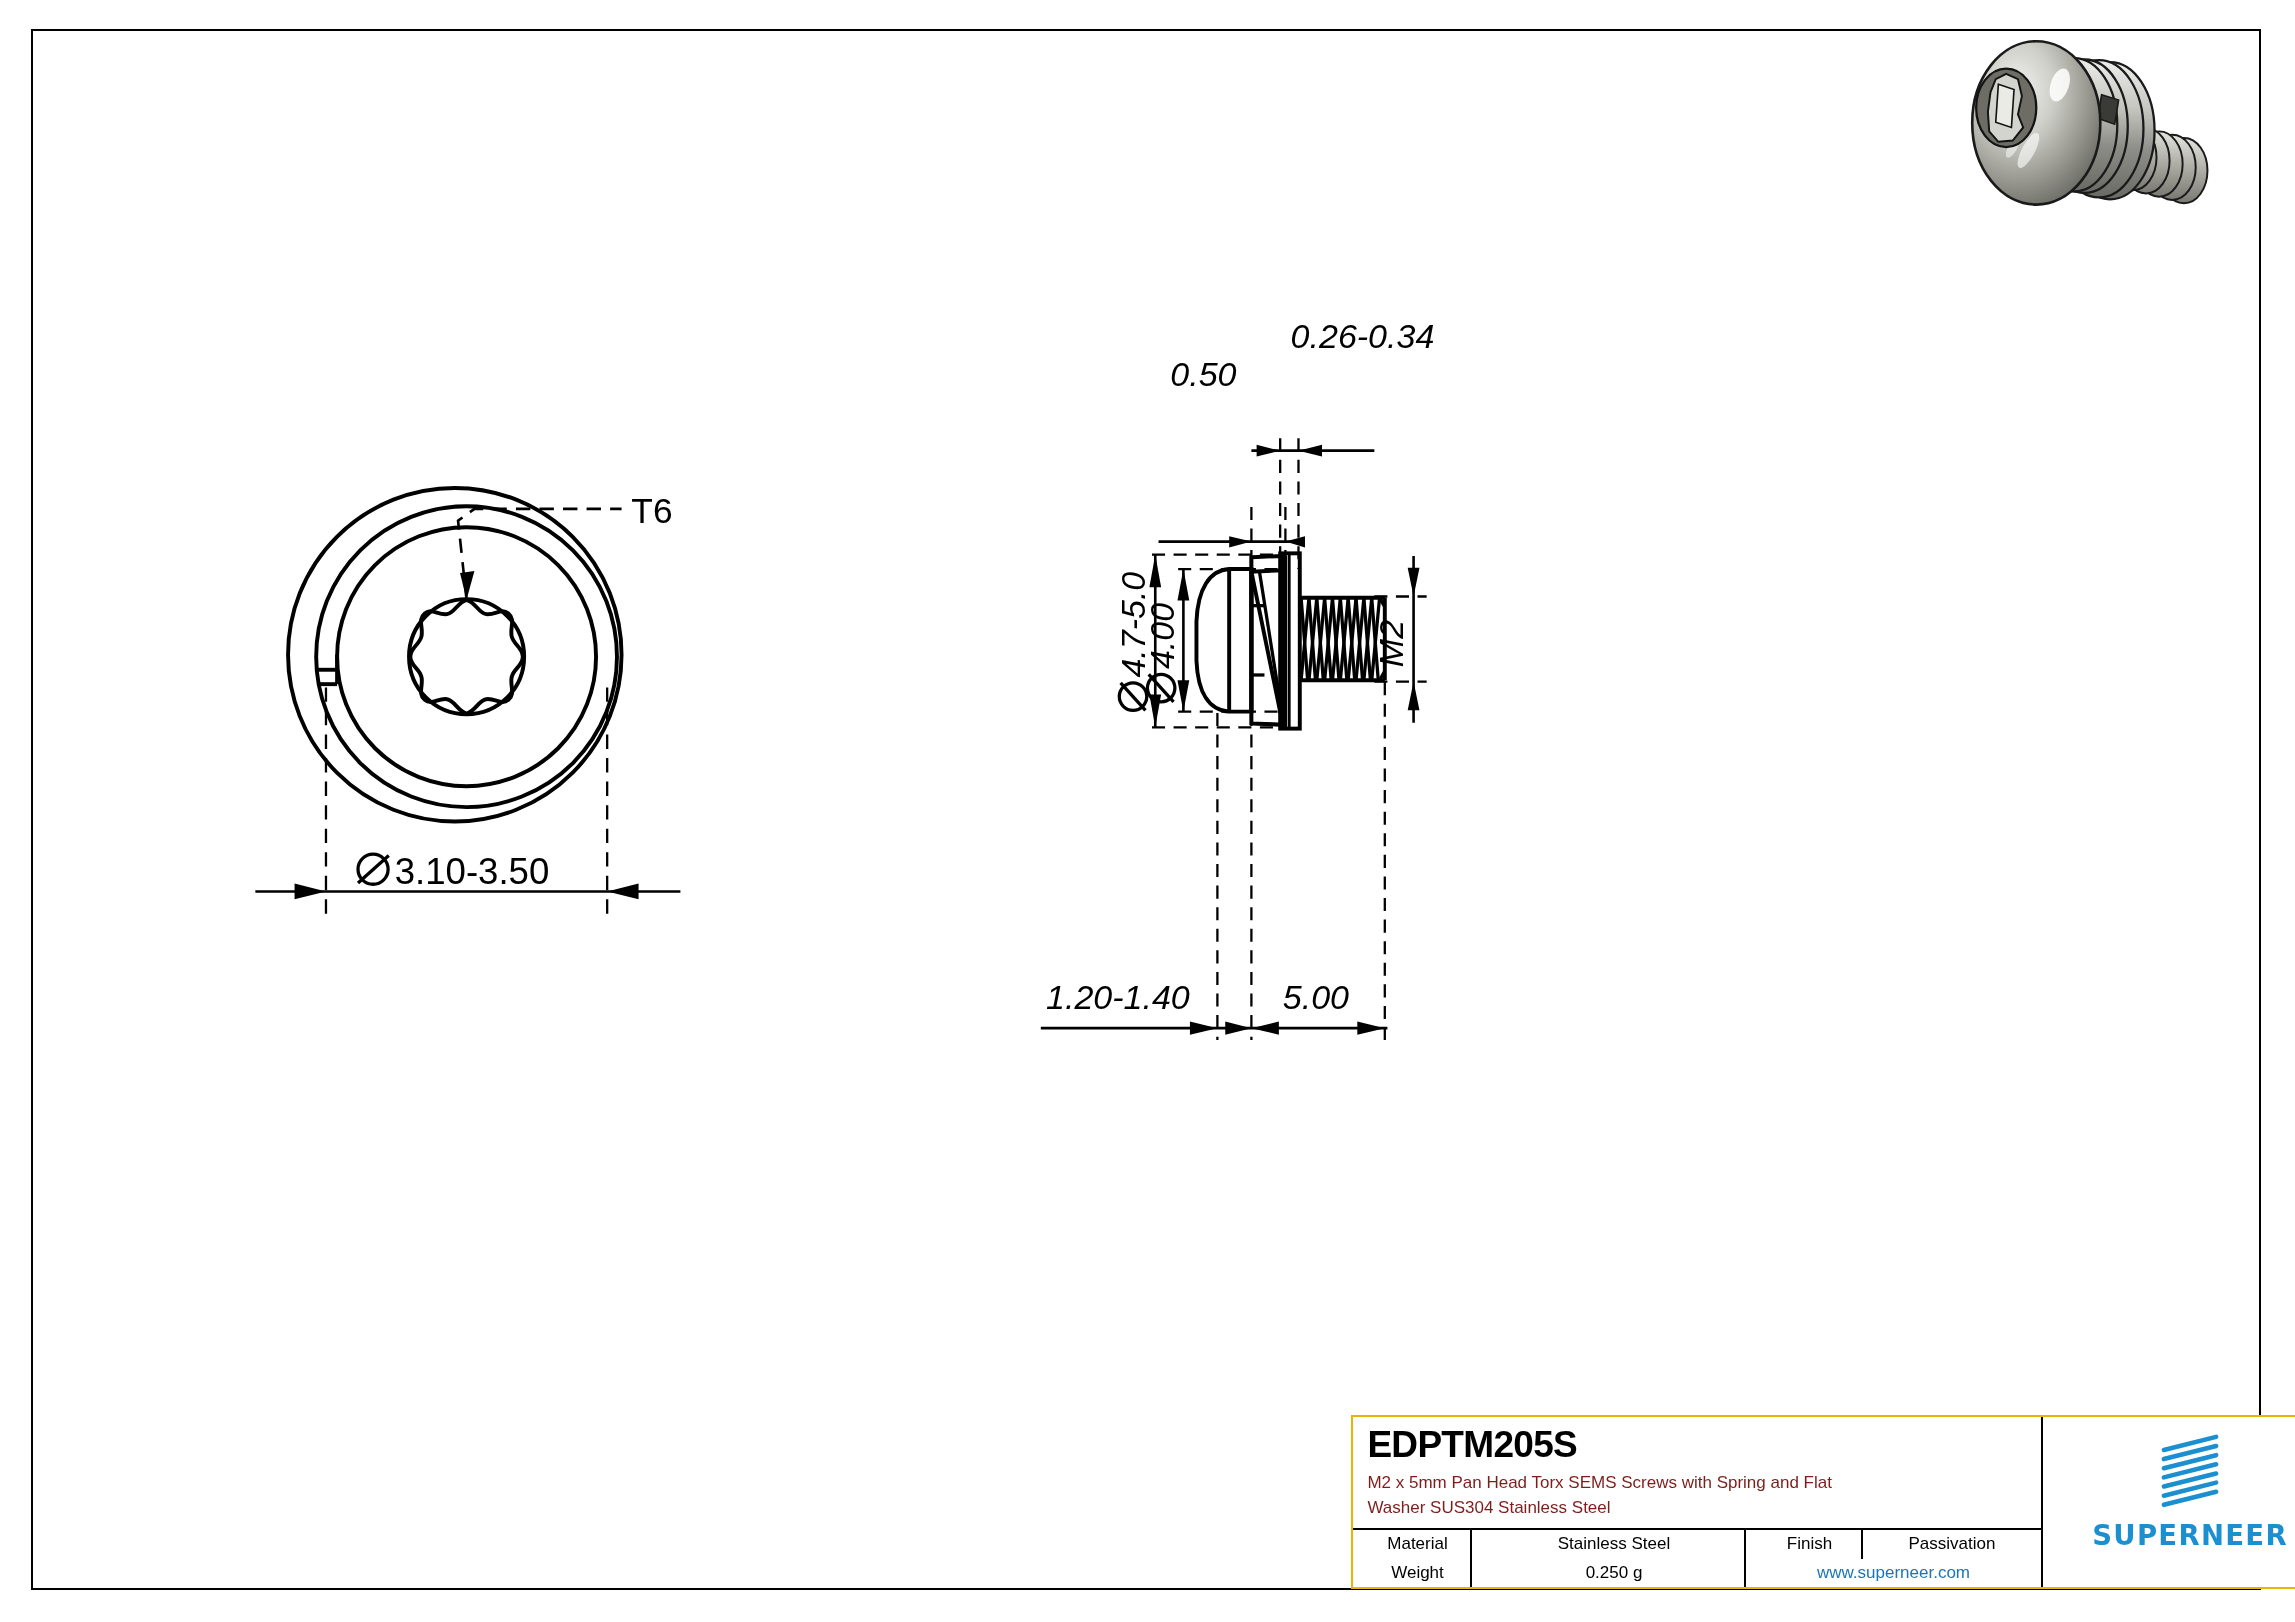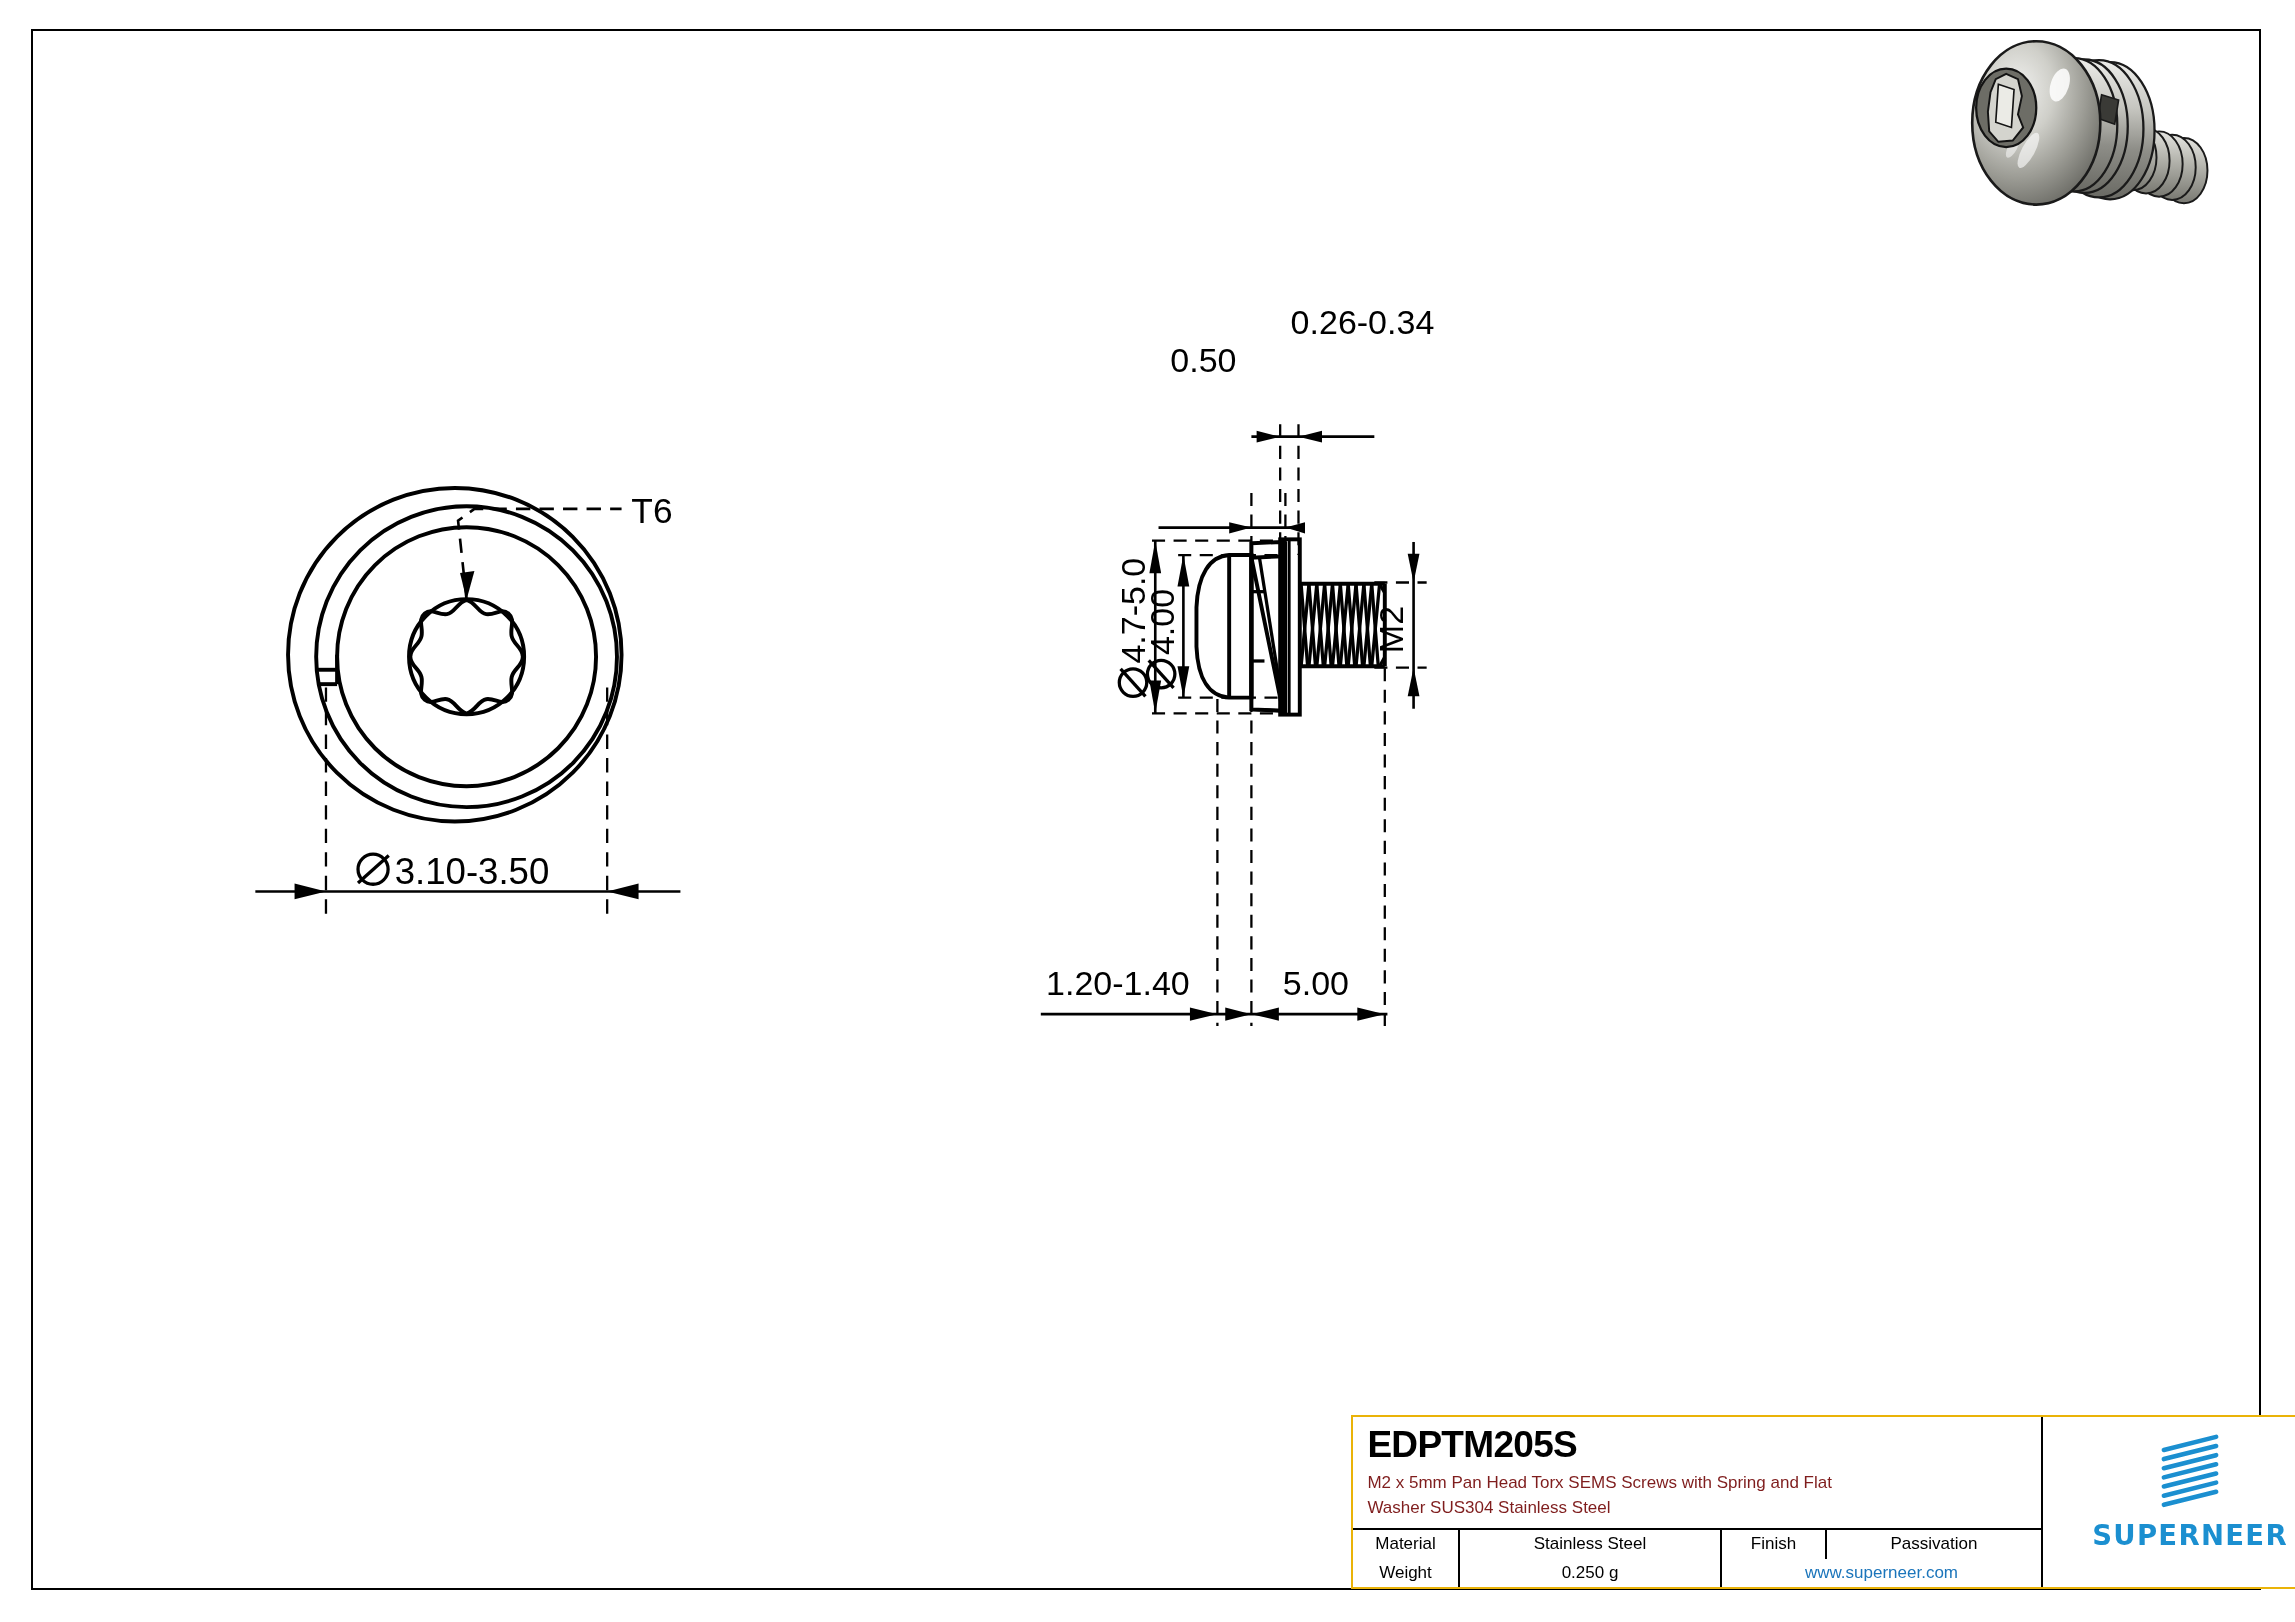--- a/index.html
+++ b/index.html
@@ -11,21 +11,21 @@
   
   #titleblock{position:absolute;left:1351px;top:1415px;width:988px;height:174px;
               border:2px solid #eab308;box-sizing:border-box;background:#fff;display:flex;}
   #tb-left{flex:0 0 690px;display:flex;flex-direction:column;border-right:2px solid #000;box-sizing:border-box;}
   #tb-desc{flex:0 0 113px;padding:9.2px 0 0 14.4px;box-sizing:border-box;border-bottom:2px solid #000;}
   #tb-partno{font-size:37px;font-weight:bold;letter-spacing:-0.7px;line-height:1;color:#000;}
   #tb-descline{font-size:17px;line-height:1.45;color:#7f1d1d;margin-top:7.9px;max-width:661px;}
   .tb-row{display:flex;flex:1 1 0;}
   .tb-row:first-of-type{border-bottom:2px solid #000;}
   .tb-cell{display:flex;align-items:center;justify-content:center;font-size:17px;color:#000;box-sizing:border-box;}
-  .tb-cell.bdr{border-right:2px solid #000;}
+  .tb-cell.bdr{border-right:2px solid #000;margin-left:12px;}
   .c-label{flex:0 0 107px;}
   .c-value1{flex:0 0 262px;}
   .c-label2{flex:0 0 105px;}
   .c-value2{flex:1 1 auto;}
   .c-web{flex:1 1 auto;color:#1B75BB;}
   #tb-right{flex:1 1 auto;position:relative;display:flex;flex-direction:column;align-items:center;justify-content:flex-start;padding-top:11.8px;box-sizing:border-box;}
   #logo-mark{width:98px;height:85px;}
   #logo-word{font-size:27.5px;font-weight:bold;letter-spacing:1.3px;color:#1B8FD0;margin-top:5.2px;font-family:"DejaVu Sans",sans-serif;}
   
   #render3d{position:absolute;left:1950px;top:16.4px;width:281px;height:236px;}
@@ -146,21 +146,21 @@
       </g>
       <g>
         <circle cx="205" cy="708" r="23" fill="none" stroke="#000" stroke-width="5"></circle>
         <line x1="182" y1="729" x2="229" y2="687" stroke="#000" stroke-width="5"></line>
       </g>
       <text class="dimtext" x="238" y="730" font-size="56"></text>
       <text class="dimtext" x="238" y="730" font-size="56">3.10-3.50</text>
     </svg>
   </div>
 
-  <div style="position:absolute;left:1021px;top:300px;width:759px;height:824px;">
+  <div style="position:absolute;left:1021px;top:314px;width:759px;height:824px;font-style:italic;">
     <svg width="759" height="824" viewBox="0 0 1160 1260">
 
       <g stroke="#000" stroke-width="3.5" stroke-dasharray="20 13" fill="none">
 
         <line x1="240" y1="390" x2="400" y2="390"></line>
         <line x1="240" y1="608" x2="400" y2="608"></line>
 
         <line x1="200" y1="368" x2="400" y2="368"></line>
         <line x1="200" y1="632" x2="400" y2="632"></line>
 

